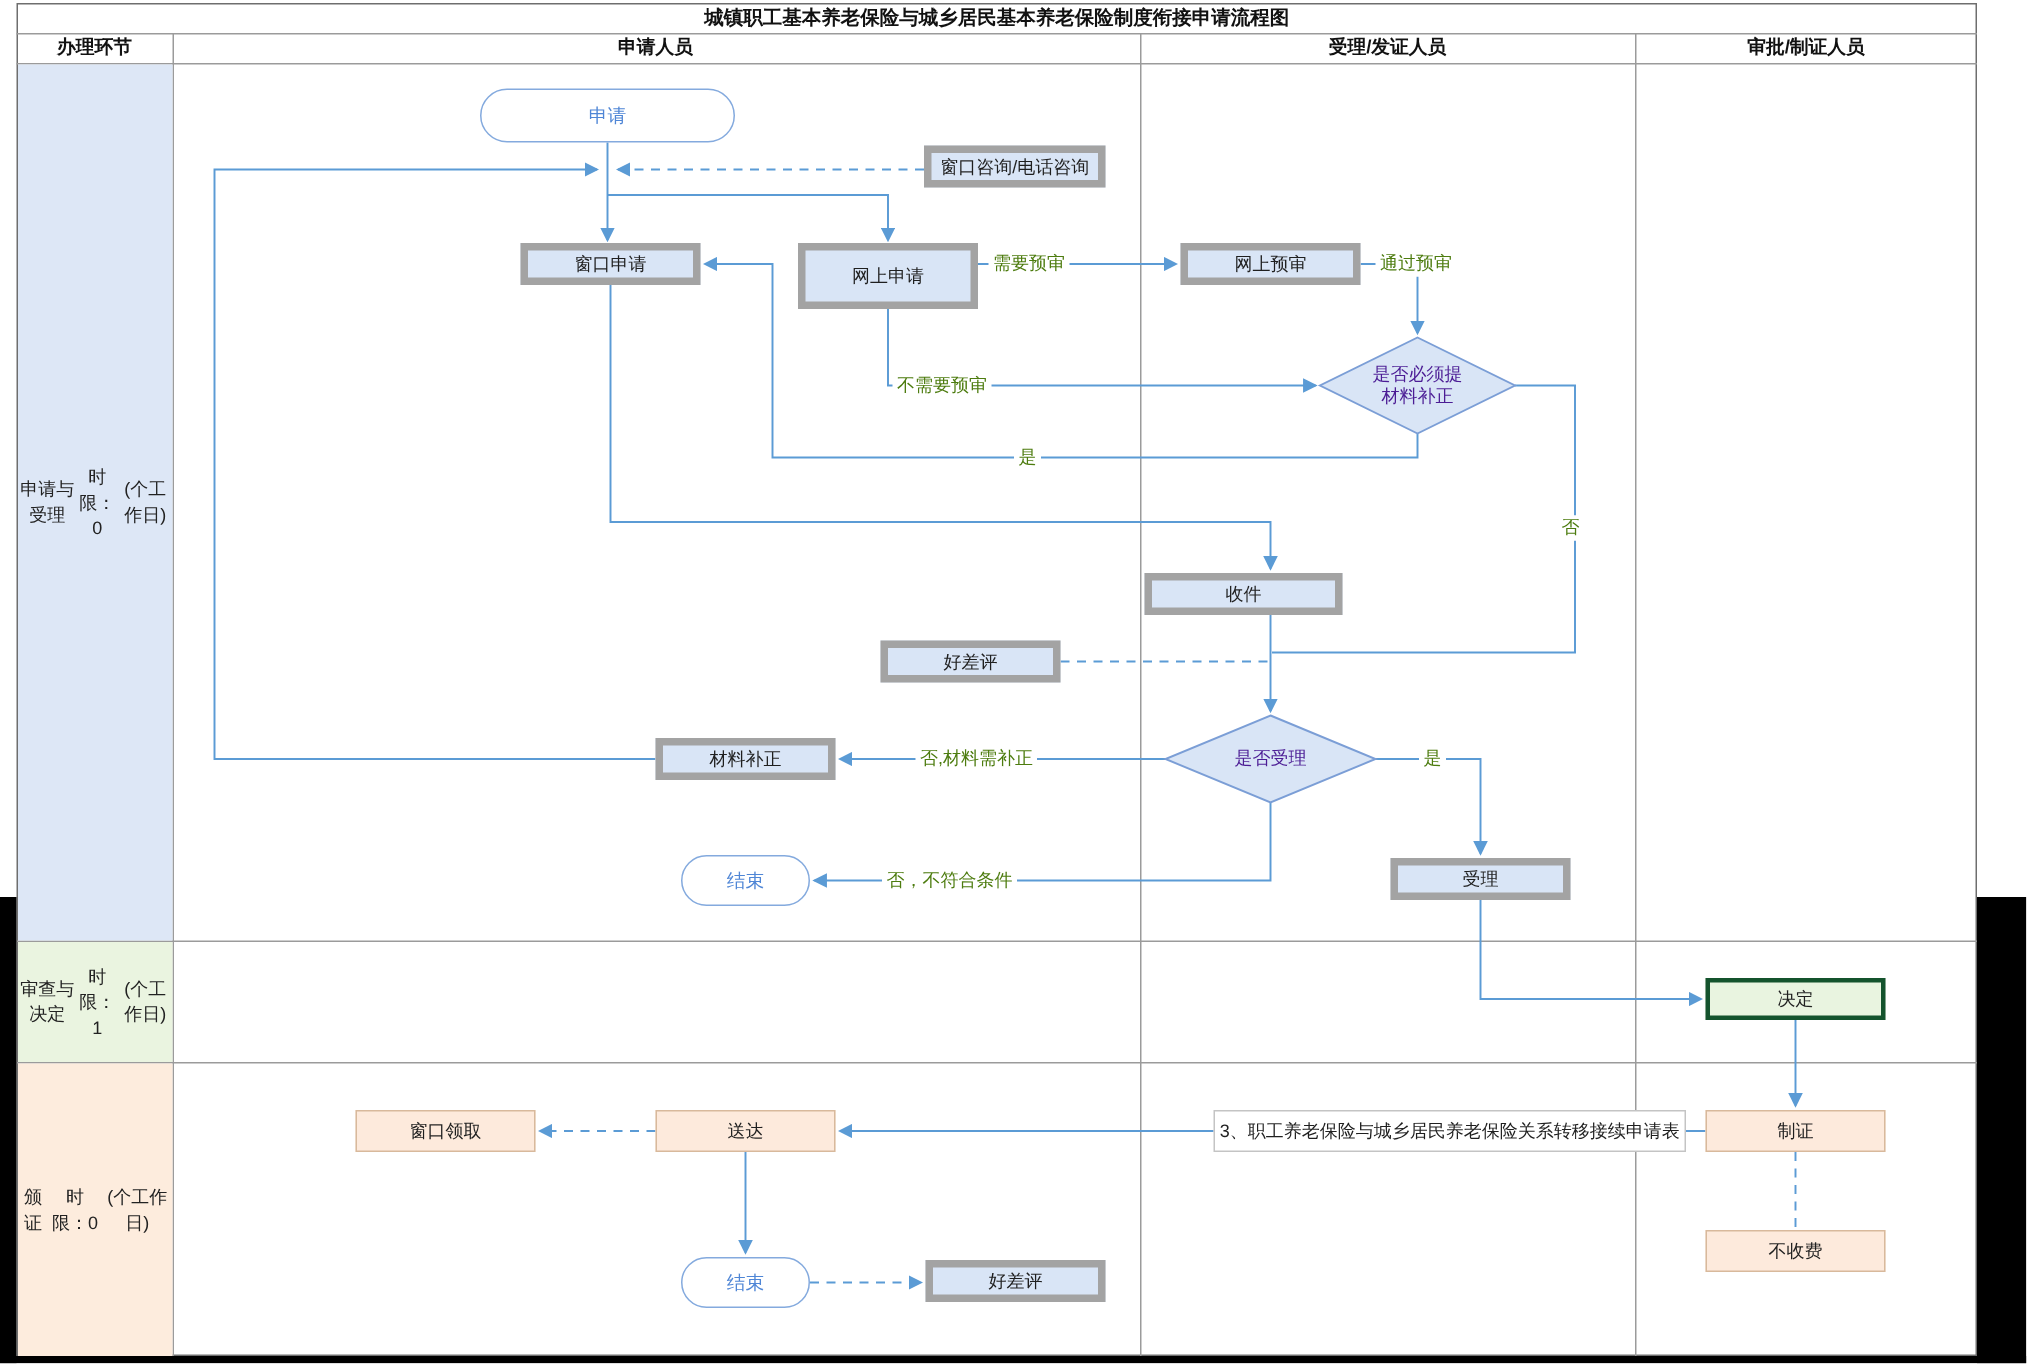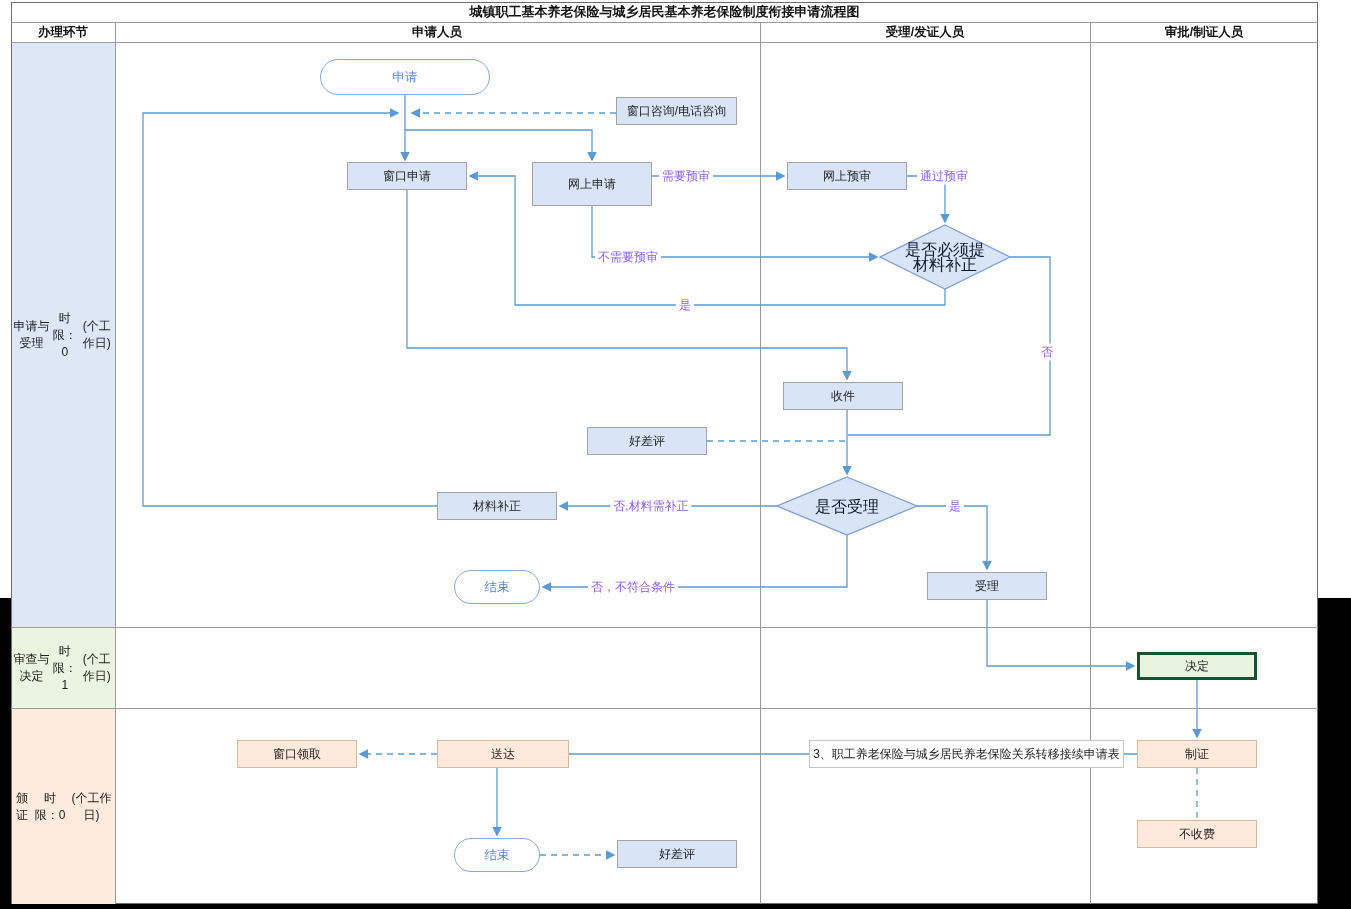--- a/index.html
+++ b/index.html
@@ -9,27 +9,27 @@
   .frame{position:absolute;left:11px;top:2px;width:1307px;height:902px;border:1px solid #6e6e6e;background:#fff}
   .hline{position:absolute;height:1px;background:#9b9b9b}
   .vline{position:absolute;width:1px;background:#9b9b9b}
   .title-bar{position:absolute;left:11px;top:2px;width:1307px;height:20px;line-height:19px;text-align:center;font-weight:bold;font-size:13px;color:#111}
   .colhead{position:absolute;transform:translate(-50%,-50%);font-weight:bold;font-size:12.5px;color:#111;white-space:nowrap}
   .lane{position:absolute;left:12px;width:103px;display:flex;flex-direction:row;align-items:center;justify-content:center;font-size:12px;color:#222;line-height:17px;text-align:center}
   .lane1{top:43px;height:584px;background:#dde7f6}
   .lane2{top:628px;height:80px;background:#eaf4e0}
   .lane3{top:709px;height:195px;background:#fdecdd}
   .node{position:absolute;display:flex;align-items:center;justify-content:center;font-size:12px;color:#1f1f1f;white-space:nowrap}
-  .blue{background:#d9e5f6;border:1px solid #a3a3a3}
+  .blue{background:#d9e5f6;border:5px solid #a3a3a3}
   .orange{background:#fdeadc;border:1px solid #d8b99c}
   .green{background:#e9f4e0;border:3px solid #14532d}
   .note{background:#fff;border:1px solid #c4c4c4}
   .stadium{background:#fff;border:1px solid #84aade;border-radius:20px;color:#4f86d6;font-size:12.5px}
-  .elabel{position:absolute;transform:translate(-50%,-50%);background:#fff;padding:0 3px;font-size:12px;color:#8b5cf6;white-space:nowrap}
-  .dlabel{position:absolute;transform:translate(-50%,-50%);font-size:16px;color:#0f172a;text-align:center;line-height:15px;white-space:nowrap}
+  .elabel{position:absolute;transform:translate(-50%,-50%);background:#fff;padding:0 3px;font-size:12px;color:#4d7c0f;white-space:nowrap}
+  .dlabel{position:absolute;transform:translate(-50%,-50%);font-size:12px;color:#4c1d95;text-align:center;line-height:15px;white-space:nowrap}
   .wires{position:absolute;left:0;top:0;pointer-events:none}
   .blackmask{position:absolute;background:#000}
 </style>
 </head>
 <body>
 
 <div id="screen">
 
   <div class="frame"></div>
   <div class="hline" style="left:11px;top:22px;width:1307px"></div>
@@ -94,28 +94,28 @@
       <polygon points="945,225 1010,257 945,289 880,257" fill="#d9e5f6" stroke="#7b9ed6"></polygon>
       <polygon points="847,477 917,506 847,535 777,506" fill="#d9e5f6" stroke="#7b9ed6"></polygon>
     </g>
   </svg>
 
   <div class="node stadium" style="left:320px;top:59px;width:170px;height:36px">申请</div>
   <div class="node blue" style="left:616px;top:97px;width:121px;height:28px">窗口咨询/电话咨询</div>
   <div class="node blue" style="left:347px;top:162px;width:120px;height:28px">窗口申请</div>
   <div class="node blue" style="left:532px;top:162px;width:120px;height:44px">网上申请</div>
   <div class="node blue" style="left:787px;top:162px;width:120px;height:28px">网上预审</div>
-  <div class="node blue" style="left:783px;top:382px;width:120px;height:28px">收件</div>
+  <div class="node blue" style="left:763px;top:382px;width:132px;height:28px">收件</div>
   <div class="node blue" style="left:587px;top:427px;width:120px;height:28px">好差评</div>
   <div class="node blue" style="left:437px;top:492px;width:120px;height:28px">材料补正</div>
   <div class="node blue" style="left:927px;top:572px;width:120px;height:28px">受理</div>
   <div class="node stadium" style="left:454px;top:570px;width:86px;height:34px">结束</div>
   <div class="node green" style="left:1137px;top:652px;width:120px;height:28px">决定</div>
   <div class="node orange" style="left:237px;top:740px;width:120px;height:28px">窗口领取</div>
-  <div class="node orange" style="left:437px;top:740px;width:132px;height:28px">送达</div>
+  <div class="node orange" style="left:437px;top:740px;width:120px;height:28px">送达</div>
   <div class="node note" style="left:809px;top:740px;width:315px;height:28px">3、职工养老保险与城乡居民养老保险关系转移接续申请表</div>
   <div class="node orange" style="left:1137px;top:740px;width:120px;height:28px">制证</div>
   <div class="node orange" style="left:1137px;top:820px;width:120px;height:28px">不收费</div>
   <div class="node stadium" style="left:454px;top:838px;width:86px;height:34px">结束</div>
   <div class="node blue" style="left:617px;top:840px;width:120px;height:28px">好差评</div>
 
   <div class="dlabel" style="left:945px;top:257px">
     <div>是否必须提</div>
     <div>材料补正</div>
   </div>

